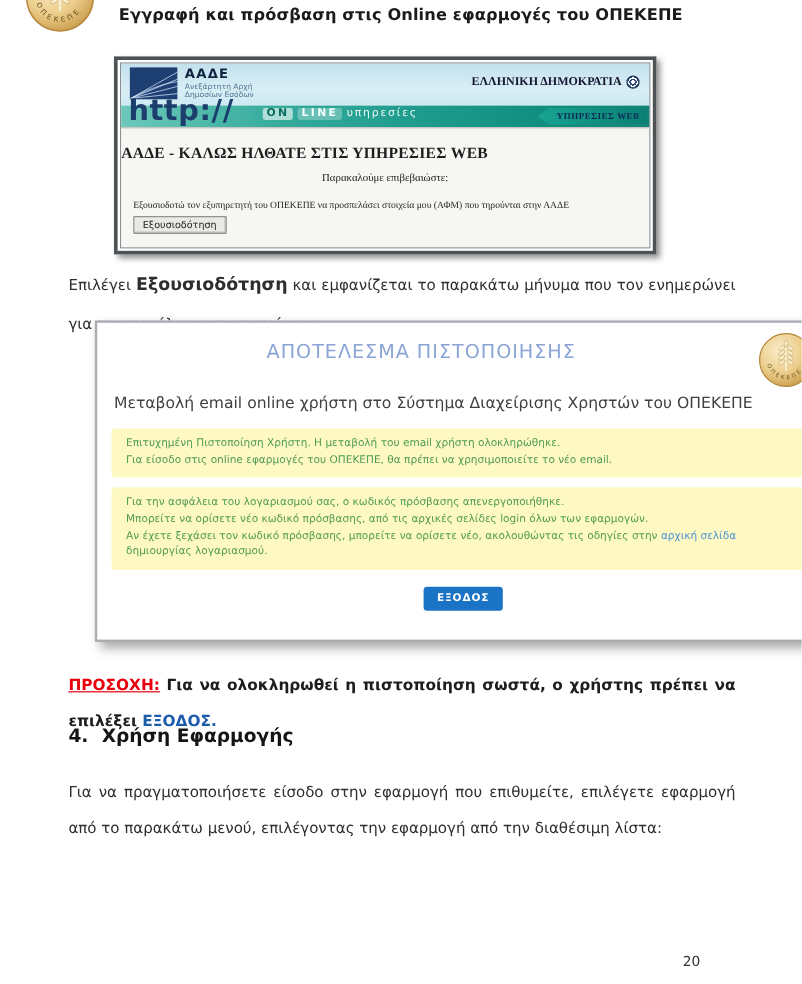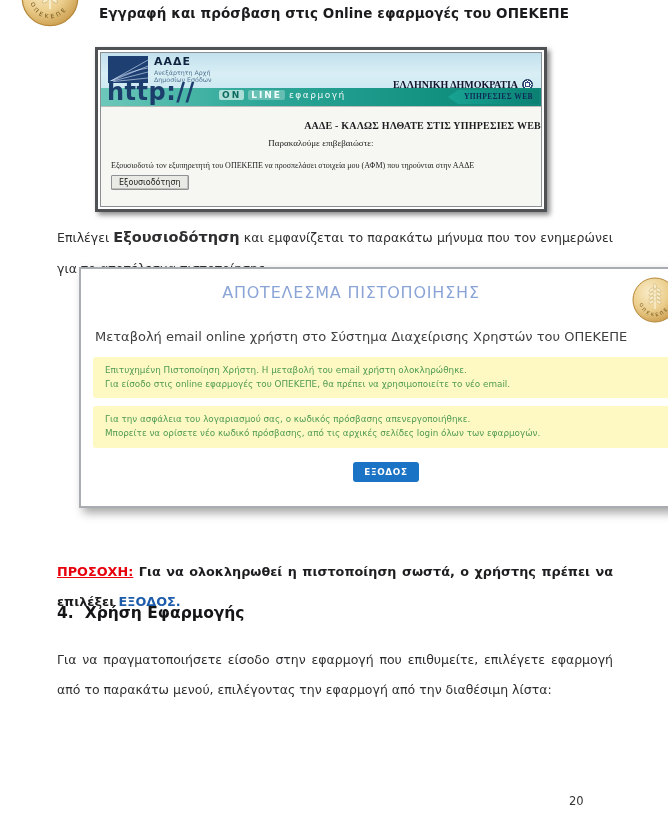--- a/index.html
+++ b/index.html
@@ -23,21 +23,21 @@
   .shot1-in{border:1px solid #8a8f93;position:relative;background:#f5f5f2;}
   .shot1-header{
     position:relative;height:35px;
     background:linear-gradient(180deg,#c2e1ed 0%,#d9eef5 60%,#cde9f2 100%);
   }
   .aade-block{position:absolute;left:7px;top:3px;display:flex;gap:6px;align-items:flex-start;}
   .aade-text{line-height:1.15;}
   .aade-name{font-size:11px;font-weight:700;color:#10233f;letter-spacing:1px;}
   .aade-sub{font-size:6.3px;color:#4f7390;}
   .republic{
-    position:absolute;right:8px;top:26px;display:flex;align-items:center;gap:4px;
+    position:absolute;right:8px;top:10px;display:flex;align-items:center;gap:4px;
     font-family:"Liberation Serif",serif;font-weight:700;font-size:10px;color:#15152e;
   }
   .republic-emblem{
     width:11px;height:11px;border-radius:50%;display:inline-block;
     background:radial-gradient(circle,#ffffff 0 1.5px,#2c4a7c 1.5px 3px,#ffffff 3px 4px,#2c4a7c 4px);
     border:1px solid #1c3156;box-sizing:border-box;
   }
   .shot1-banner{
     position:relative;height:18px;
     background:linear-gradient(90deg,#6cc8ba 0%,#35ab9c 30%,#1f9c8d 55%,#12907f 78%,#0e8577 100%);
@@ -57,22 +57,22 @@
   .banner-right{
     position:absolute;right:2px;top:2px;height:14px;line-height:14px;
     background:linear-gradient(90deg,#16a violet,#0b8476);
     background:linear-gradient(90deg,#18a392,#0b8073);
     padding:0 6px 0 16px;
     clip-path:polygon(0 50%,10px 0,100% 0,100% 100%,10px 100%);
     font-family:"Liberation Serif",serif;font-weight:700;font-size:7.5px;color:#0d2b55;letter-spacing:.4px;
   }
   .shot1-body{position:relative;height:86px;background:#f6f6f3;border-top:1px solid #bdbdb8;padding-top:13px;box-sizing:content-box;}
   .welcome{
-    text-align:right;font-family:"Liberation Serif",serif;font-weight:700;
-    font-size:10px;color:#1d1d1f;letter-spacing:.2px;
+    text-align:left;font-family:"Liberation Serif",serif;font-weight:700;
+    font-size:13px;color:#1d1d1f;letter-spacing:.2px;
   }
   .confirm-prompt{text-align:center;font-family:"Liberation Serif",serif;font-size:9px;color:#222;margin-top:7px;}
   .authorize-line{margin:13px 8px 0 10px;font-family:"Liberation Serif",serif;font-size:8px;color:#222;}
   .auth-btn{
     margin:4px 0 0 10px;font-family:"DejaVu Sans",sans-serif;font-size:8px;color:#222;
     background:#e9e9e5;border:1px solid #8f9396;border-radius:1px;padding:2px 7px;
     box-shadow:inset -1px -1px 0 #c0c0bb;cursor:pointer;
   }
 
   
@@ -171,21 +171,21 @@
       </div>
       <div class="republic">
         <span>ΕΛΛΗΝΙΚΗ ΔΗΜΟΚΡΑΤΙΑ</span>
         <span class="republic-emblem"></span>
       </div>
     </div>
     <div class="shot1-banner">
       <div class="banner-online">
         <span class="chip-on">ON</span>
         <span class="chip-line">LINE</span>
-        <span class="chip-services">εφαρμογή</span>
+        <span class="chip-services">υπηρεσίες</span>
       </div>
       <div class="banner-right">ΥΠΗΡΕΣΙΕΣ WEB</div>
     </div>
     <div class="http-overlay">http://</div>
     <div class="shot1-body">
       <div class="welcome">ΑΑΔΕ - ΚΑΛΩΣ ΗΛΘΑΤΕ ΣΤΙΣ ΥΠΗΡΕΣΙΕΣ WEB</div>
       <div class="confirm-prompt">Παρακαλούμε επιβεβαιώστε:</div>
       <div class="authorize-line">Εξουσιοδοτώ τον εξυπηρετητή του ΟΠΕΚΕΠΕ να προσπελάσει στοιχεία μου (ΑΦΜ) που τηρούνται στην ΑΑΔΕ</div>
       <button class="auth-btn">Εξουσιοδότηση</button>
     </div>
@@ -226,20 +226,21 @@
   <div class="shot2-sub">Μεταβολή email online χρήστη στο Σύστημα Διαχείρισης Χρηστών του ΟΠΕΚΕΠΕ</div>
 
   <div class="gbox">
     <span class="gline">Επιτυχημένη Πιστοποίηση Χρήστη. Η μεταβολή του email χρήστη ολοκληρώθηκε.</span>
     <span class="gline">Για είσοδο στις online εφαρμογές του ΟΠΕΚΕΠΕ, θα πρέπει να χρησιμοποιείτε το νέο email.</span>
   </div>
 
   <div class="gbox">
     <span class="gline">Για την ασφάλεια του λογαριασμού σας, ο κωδικός πρόσβασης απενεργοποιήθηκε.</span>
     <span class="gline">Μπορείτε να ορίσετε νέο κωδικό πρόσβασης, από τις αρχικές σελίδες login όλων των εφαρμογών.</span>
+    <span class="gline"><span>Αν έχετε ξεχάσει τον κωδικό πρόσβασης, μπορείτε να ορίσετε νέο, ακολουθώντας τις οδηγίες στην </span><a class="glink">αρχική σελίδα</a><span> δημιουργίας λογαριασμού.</span></span>
   </div>
 
   <button class="exit-btn">ΕΞΟΔΟΣ</button>
 </div>
 
 <p class="warning"><span class="warn-label">ΠΡΟΣΟΧΗ:</span><span> Για να ολοκληρωθεί η πιστοποίηση σωστά, ο χρήστης πρέπει να επιλέξει </span><span class="warn-exit">ΕΞΟΔΟΣ.</span></p>
 
 <div class="sec-heading"><span class="sec-num">4.</span><span>Χρήση Εφαρμογής</span></div>
 <p class="sec-para">Για να πραγματοποιήσετε είσοδο στην εφαρμογή που επιθυμείτε, επιλέγετε εφαρμογή από το παρακάτω μενού, επιλέγοντας την εφαρμογή από την διαθέσιμη λίστα:</p>
 

